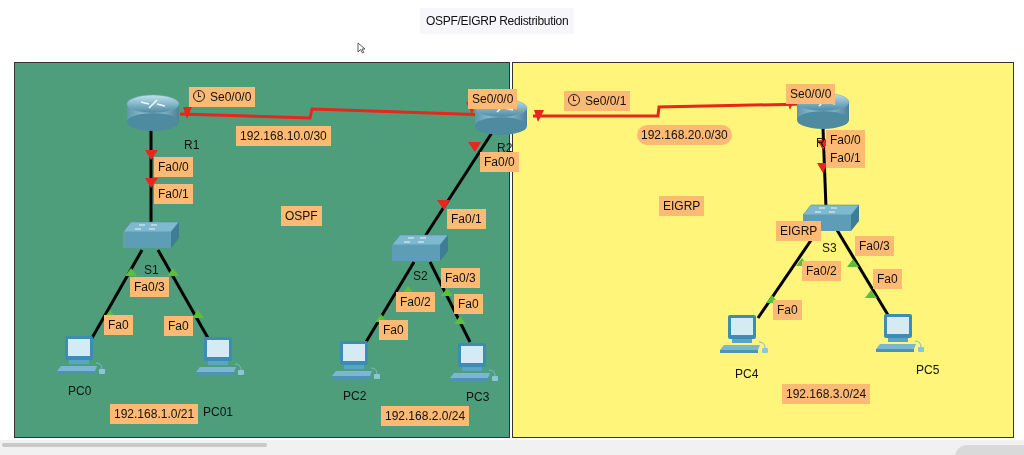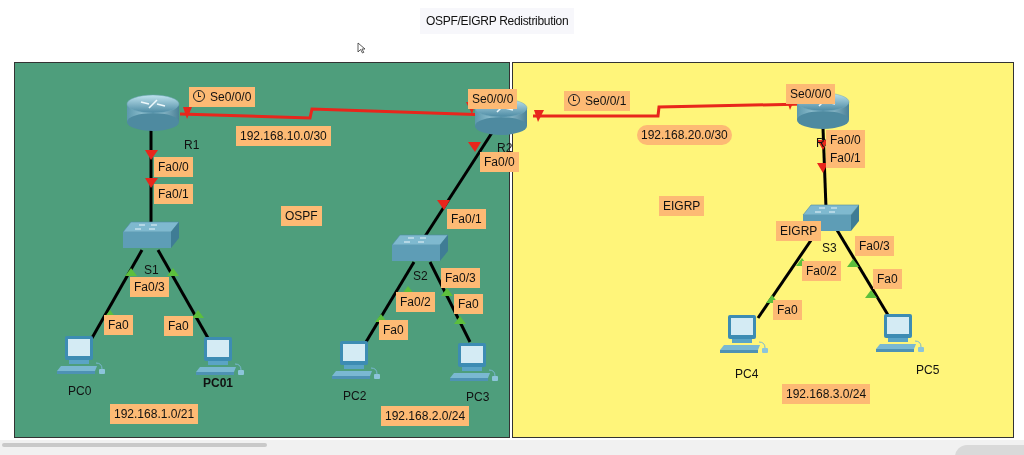--- a/index.html
+++ b/index.html
@@ -119,21 +119,21 @@
   <use href="#pc" x="874" y="313" width="52" height="44"></use>
 </svg>
 
 <div class="lbl plain" style="left:146px;top:137px;margin-left:38px;">R1</div>
 <div class="lbl plain" style="left:497px;top:140px;text-decoration:underline;">R2</div>
 <div class="lbl plain" style="left:816px;top:135px;">R3</div>
 <div class="lbl plain" style="left:144px;top:262px;">S1</div>
 <div class="lbl plain" style="left:413px;top:268px;">S2</div>
 <div class="lbl plain" style="left:822px;top:240px;">S3</div>
 <div class="lbl plain" style="left:68px;top:383px;">PC0</div>
-<div class="lbl plain" style="left:203px;top:375px;font-weight:bold;">PC01</div>
+<div class="lbl plain" style="left:203px;top:404px;">PC01</div>
 <div class="lbl plain" style="left:343px;top:388px;">PC2</div>
 <div class="lbl plain" style="left:466px;top:389px;">PC3</div>
 <div class="lbl plain" style="left:735px;top:366px;">PC4</div>
 <div class="lbl plain" style="left:888px;top:362px;margin-left:28px;">PC5</div>
 
 <div class="lbl" style="left:281px;top:206px;">OSPF</div>
 <div class="lbl" style="left:659px;top:196px;">EIGRP</div>
 <div class="lbl" style="left:776px;top:221px;">EIGRP</div>
 
 <div class="lbl" style="left:189px;top:87px;"><span class="clock"></span><span>Se0/0/0</span></div>

